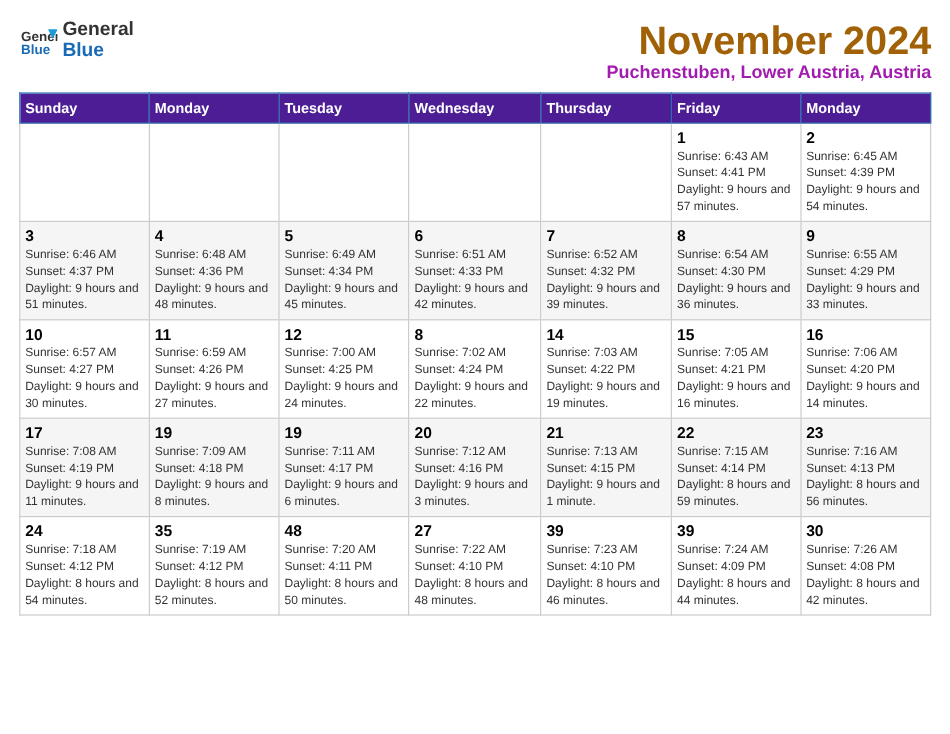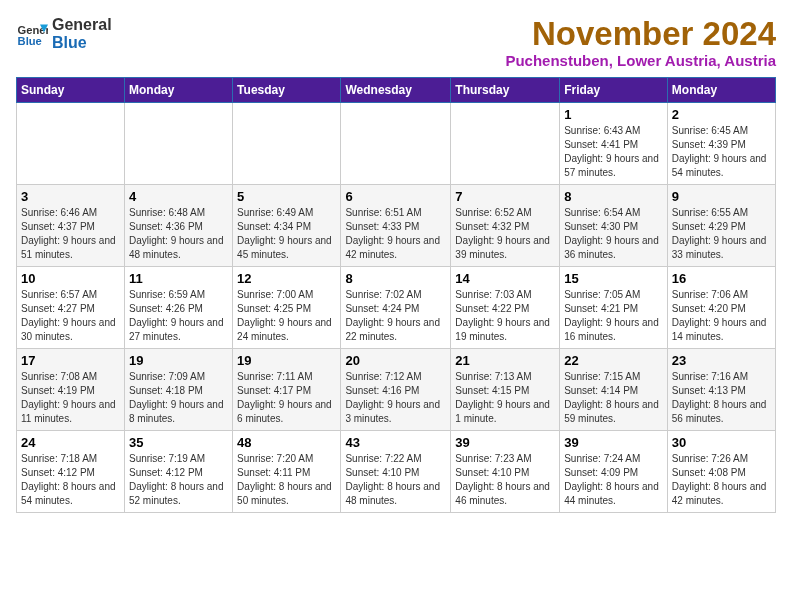--- a/index.html
+++ b/index.html
@@ -225,21 +225,21 @@
         </td>
         <td>
           <span class="day-num">35</span>
           <div class="day-info">Sunrise: 7:19 AM<br>Sunset: 4:12 PM<br>Daylight: 8 hours and 52 minutes.</div>
         </td>
         <td>
           <span class="day-num">48</span>
           <div class="day-info">Sunrise: 7:20 AM<br>Sunset: 4:11 PM<br>Daylight: 8 hours and 50 minutes.</div>
         </td>
         <td>
-          <span class="day-num">43</span>
+          <span class="day-num">27</span>
           <div class="day-info">Sunrise: 7:22 AM<br>Sunset: 4:10 PM<br>Daylight: 8 hours and 48 minutes.</div>
         </td>
         <td>
           <span class="day-num">39</span>
           <div class="day-info">Sunrise: 7:23 AM<br>Sunset: 4:10 PM<br>Daylight: 8 hours and 46 minutes.</div>
         </td>
         <td>
           <span class="day-num">39</span>
           <div class="day-info">Sunrise: 7:24 AM<br>Sunset: 4:09 PM<br>Daylight: 8 hours and 44 minutes.</div>
         </td>

